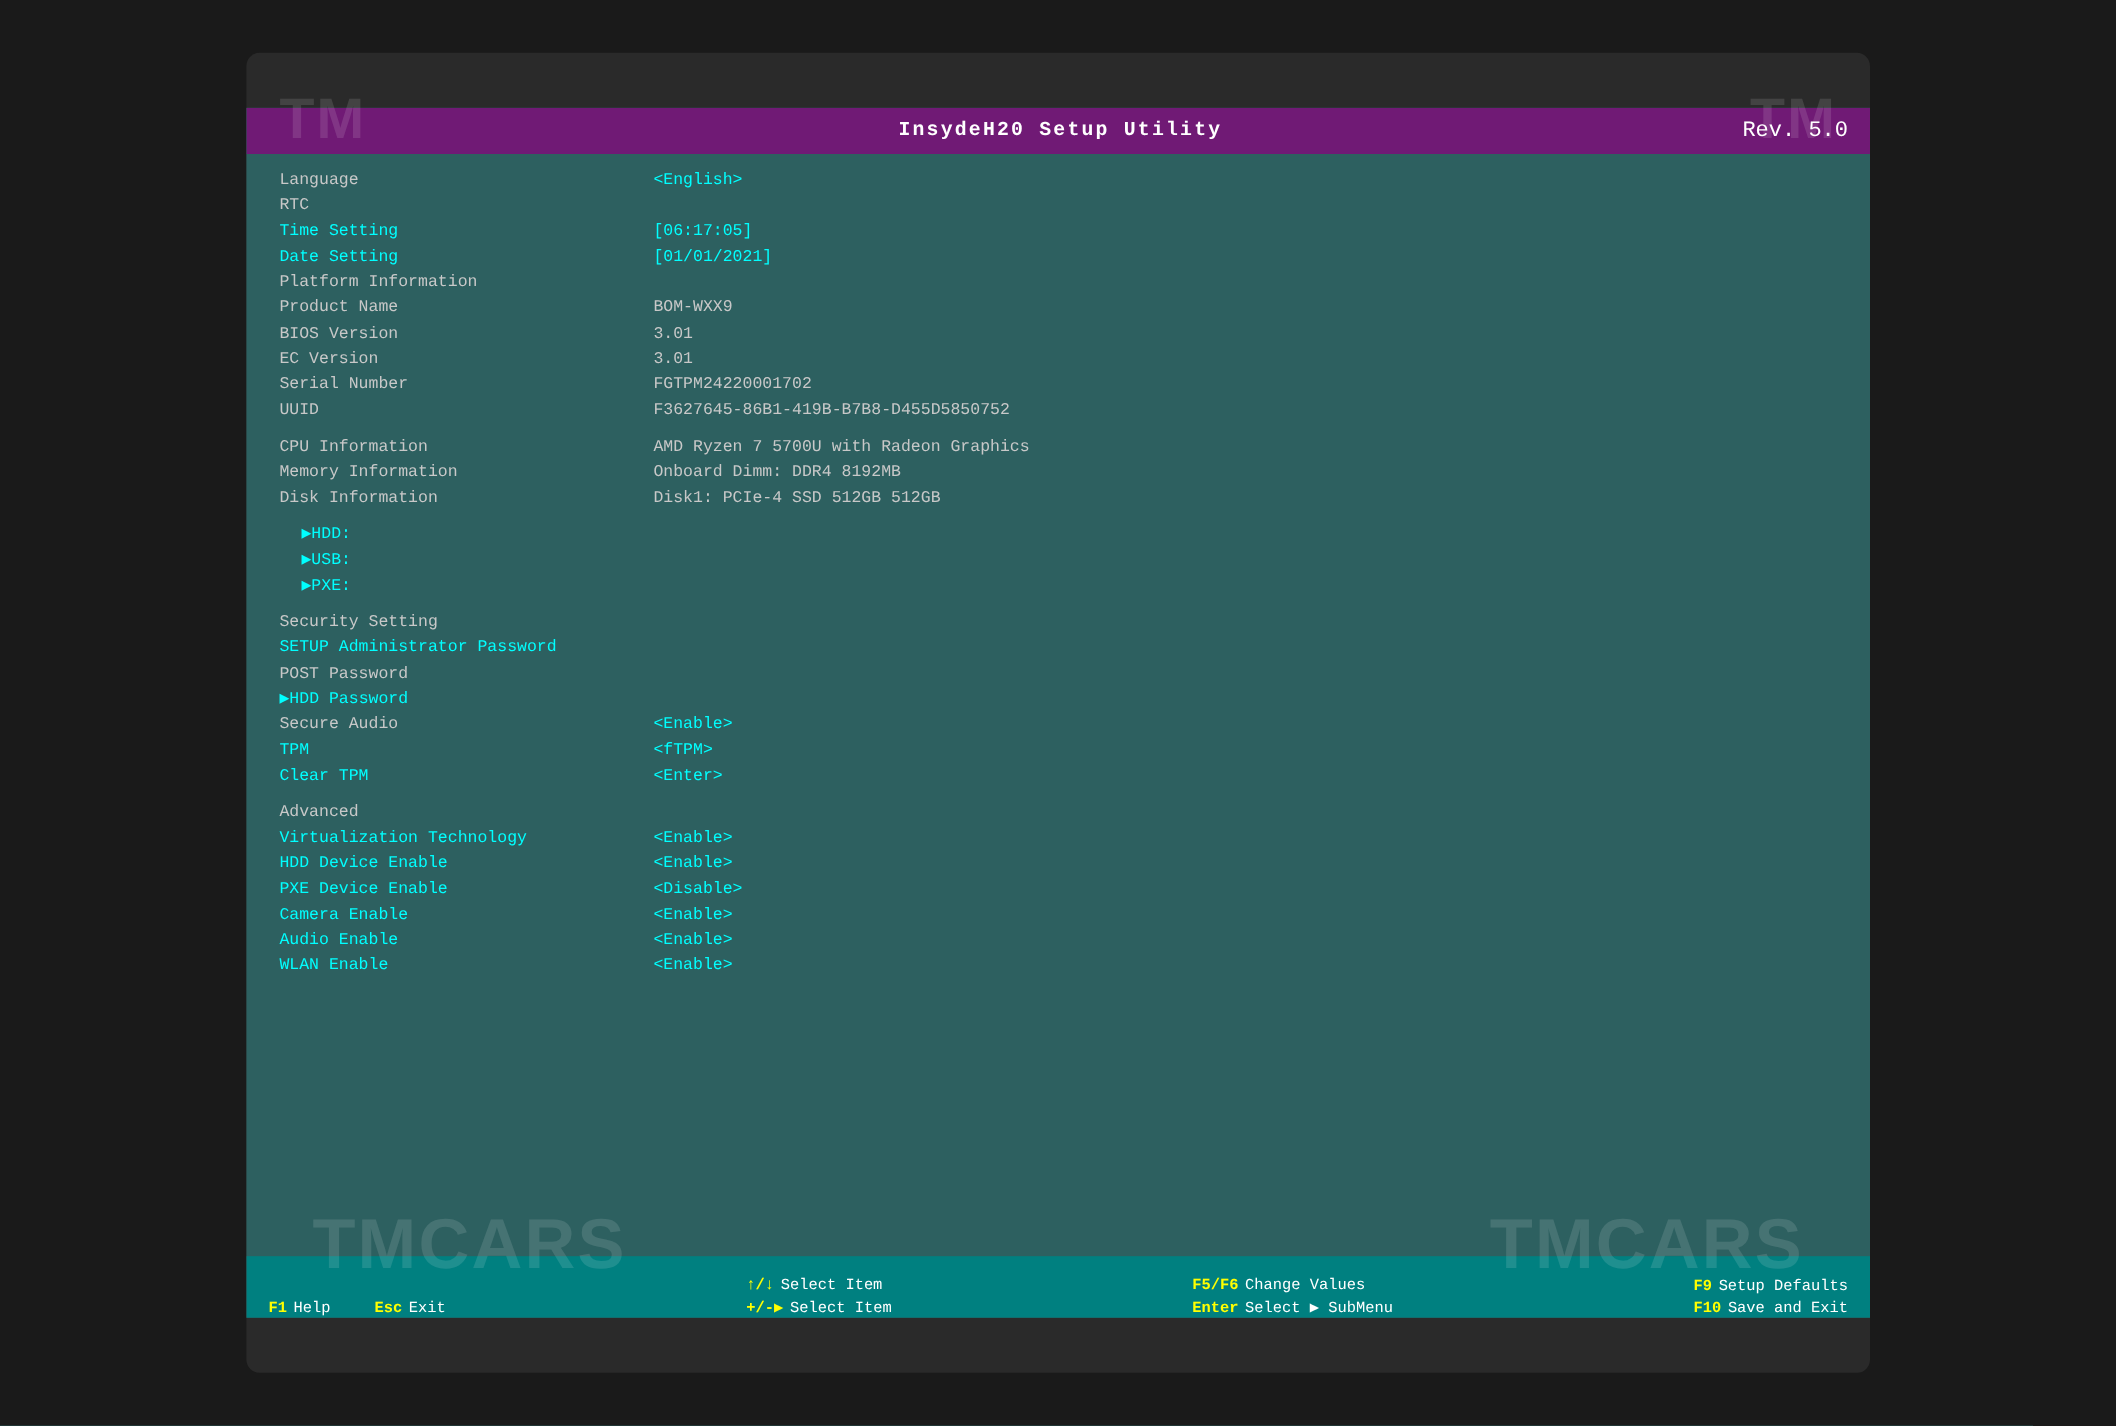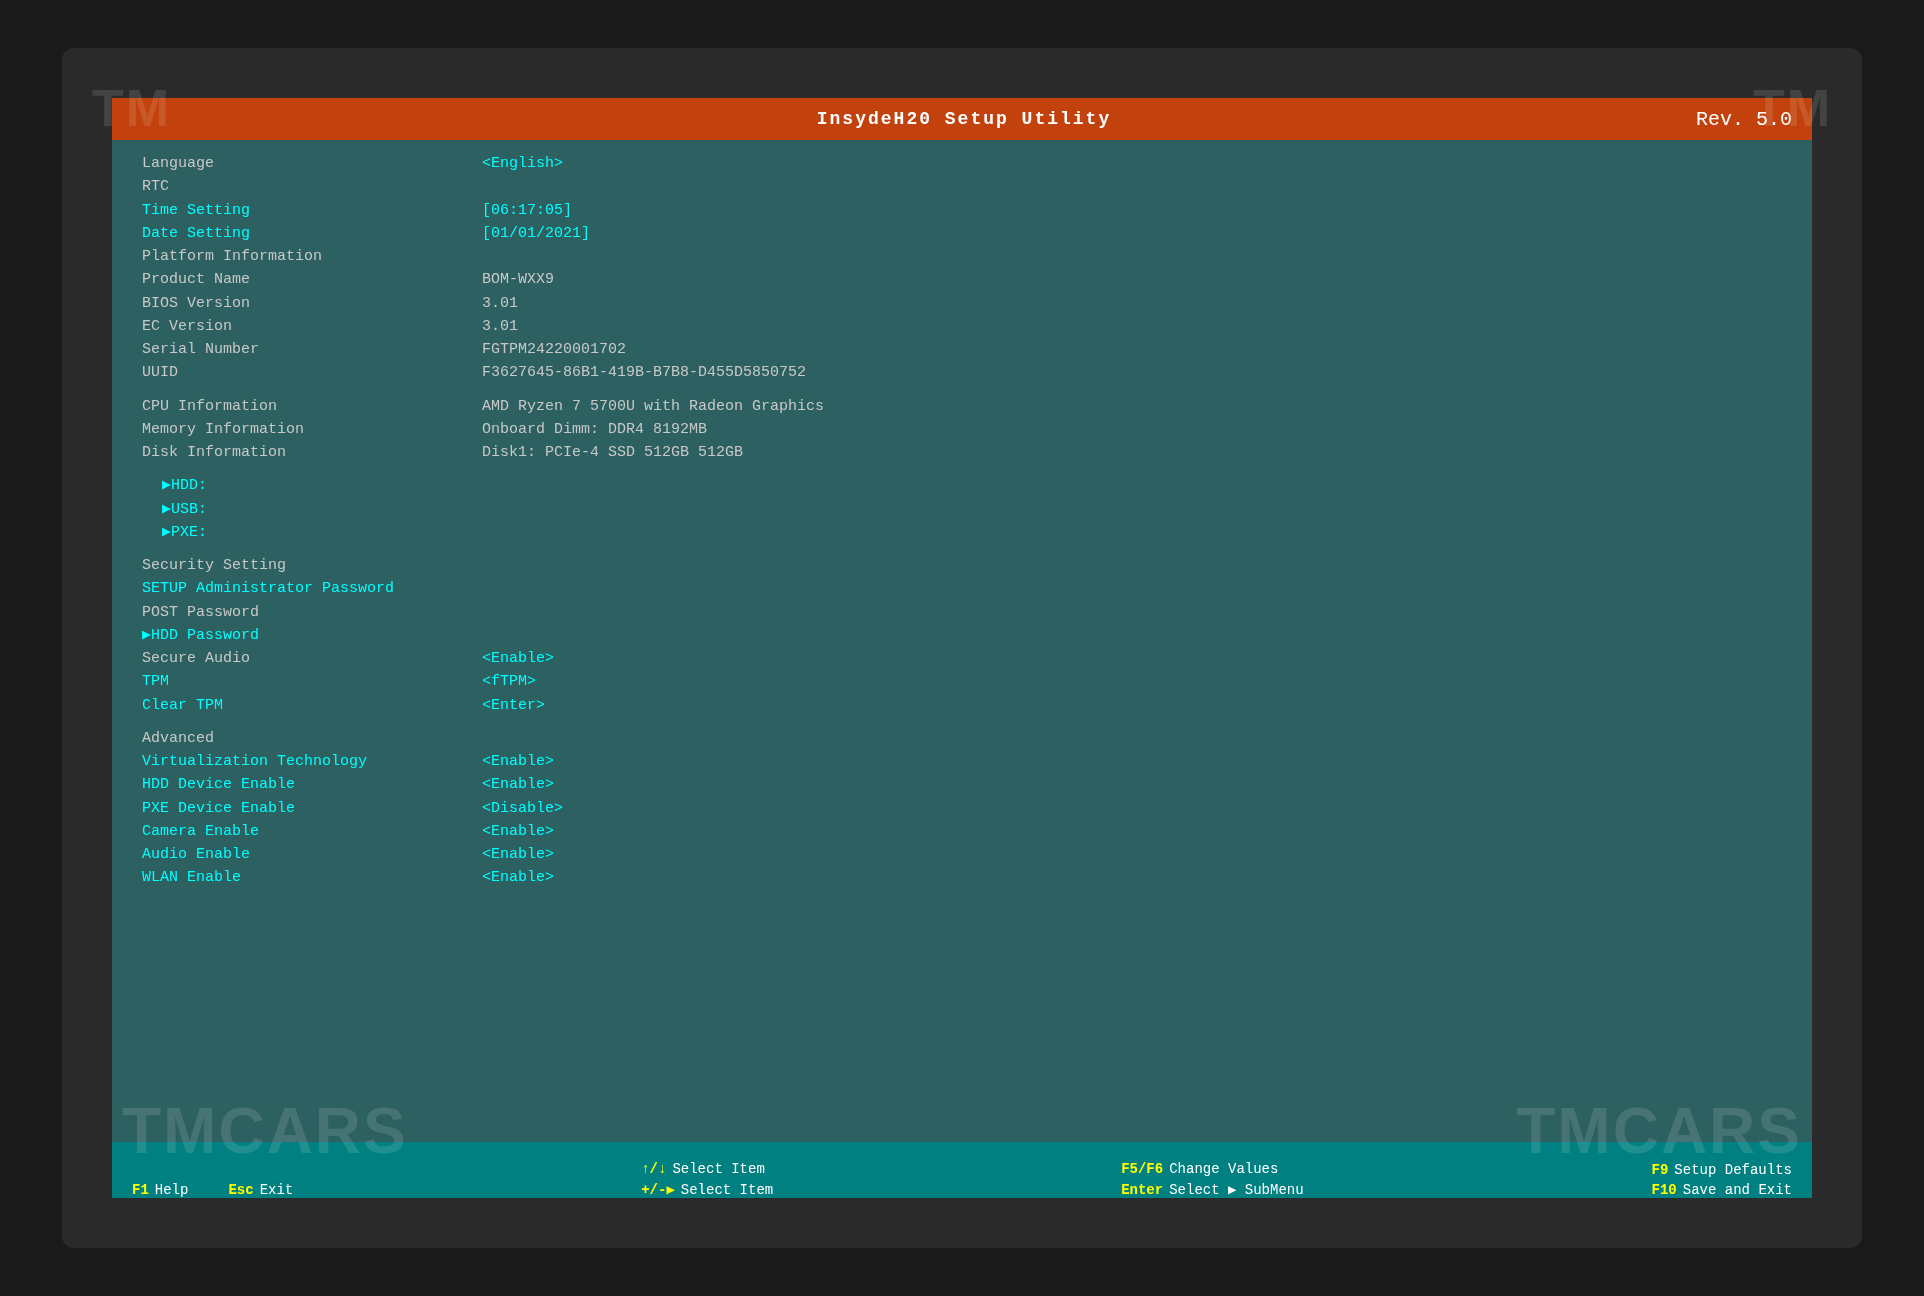--- a/index.html
+++ b/index.html
@@ -7,21 +7,21 @@
       width: 1924px;
       height: 1296px;
       background: #1a1a1a;
       display: flex;
       align-items: center;
       justify-content: center;
       font-family: 'Courier New', Courier, monospace;
       overflow: hidden;
     }
     .monitor-outer {
-      width: 1800px;
+      width: 1476px;
       height: 1200px;
       background: #2a2a2a;
       border-radius: 12px;
       display: flex;
       align-items: center;
       justify-content: center;
       position: relative;
     }
     .watermark {
       position: absolute;
@@ -38,21 +38,21 @@
     .watermark-bl { bottom: 80px; left: 60px; font-size: 64px; }
     .watermark-br { bottom: 80px; right: 60px; font-size: 64px; }
     .screen {
       width: 1700px;
       height: 1100px;
       background: #2d6060;
       position: relative;
       overflow: hidden;
     }
     .title-bar {
-      background: #c2410c;
+      background: #701a75;
       width: 100%;
       height: 42px;
       display: flex;
       align-items: center;
       justify-content: space-between;
       padding: 0 20px;
     }
     .title-text {
       color: #ffffff;
       font-size: 18px;

